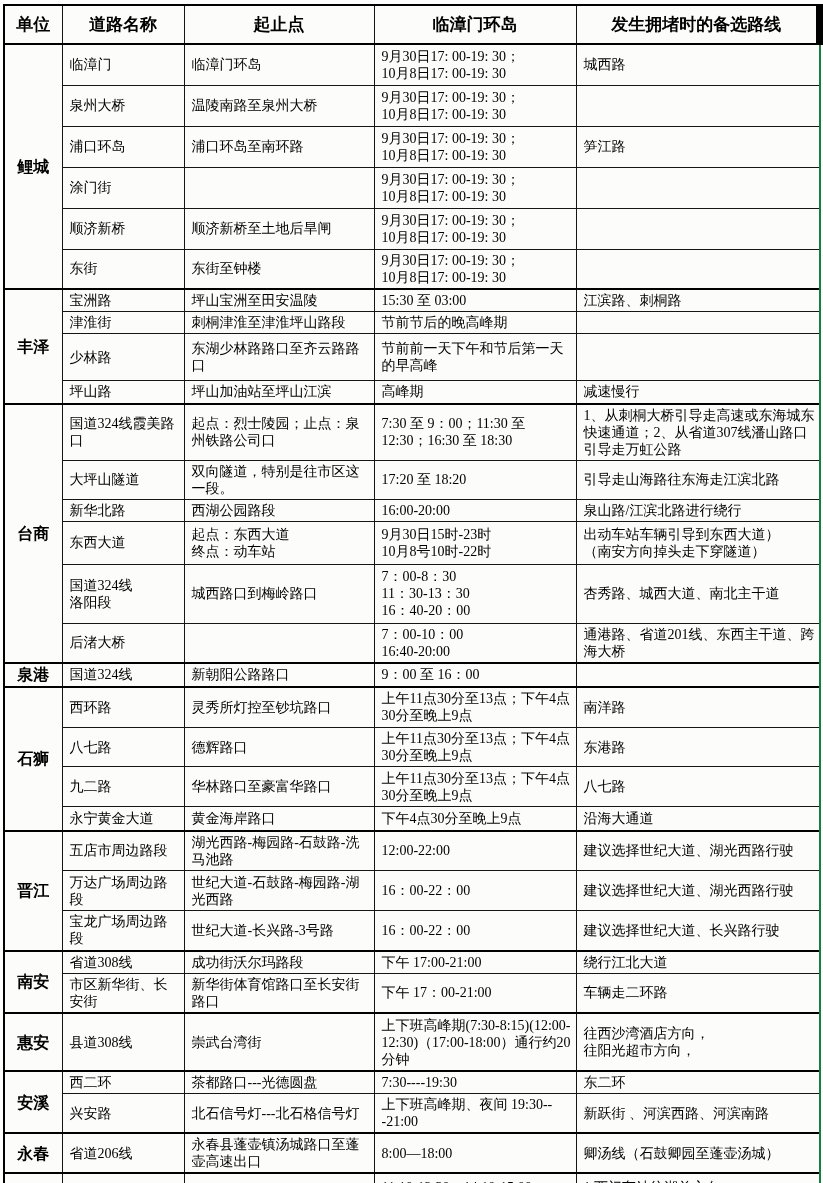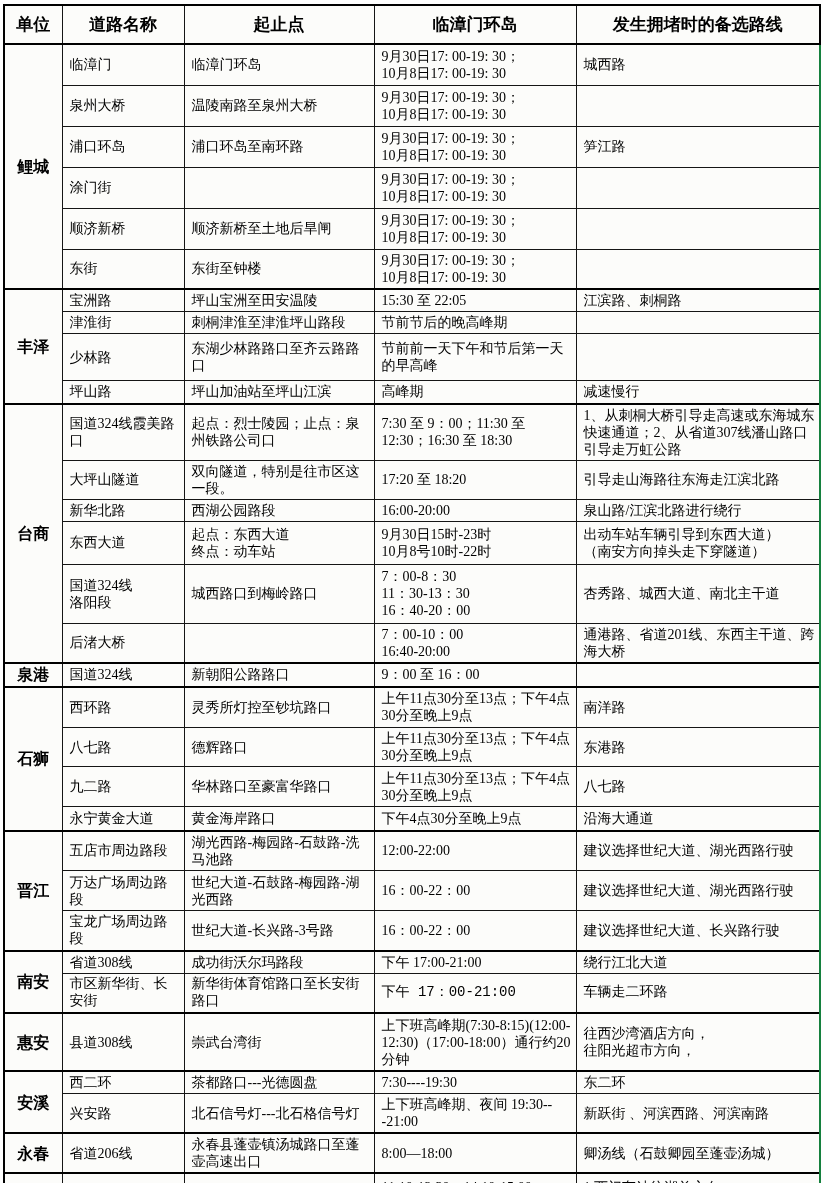--- a/index.html
+++ b/index.html
@@ -38,21 +38,21 @@
   .traffic-table thead th {
     font-size: 17px;
     font-weight: bold;
     text-align: center;
     height: 33px;
     padding: 2px;
     border-bottom: 2px solid #000;
     border-top: 2px solid #000;
   }
   .traffic-table thead th:first-child { border-left: 2px solid #000; }
-  .traffic-table thead th:last-child  { border-right: 2px solid #000000; }
+  .traffic-table thead th:last-child  { border-right: 8px solid #000000; }
   .traffic-table td:last-child { border-right: 2px solid #15803d; }
   .traffic-table td.unit-cell, .traffic-table tr.has-unit td:first-child { border-left: 2px solid #000; }
   .traffic-table tr.unit-start td { border-top: 2px solid #000; }
   .traffic-table tr.last-row td { border-bottom: 2px solid #000; }
   td.unit-cell {
     font-weight: bold;
     font-size: 16px;
     text-align: center;
     padding: 2px;
     border-left: 2px solid #000;
@@ -150,21 +150,21 @@
           <td class="cell cell-road">东街</td>
           <td class="cell cell-section">东街至钟楼</td>
           <td class="cell cell-period">9月30日17: 00-19: 30；
 10月8日17: 00-19: 30</td>
           <td class="cell cell-alternative"></td>
         </tr>
         <tr class="unit-start" style="height: 22px;">
           <td class="unit-cell" rowspan="4">丰泽</td>
           <td class="cell cell-road">宝洲路</td>
           <td class="cell cell-section">坪山宝洲至田安温陵</td>
-          <td class="cell cell-period">15:30 至 22:05</td>
+          <td class="cell cell-period">15:30 至 03:00</td>
           <td class="cell cell-alternative">江滨路、刺桐路</td>
         </tr>
         <tr style="height: 22px;">
           <td class="cell cell-road">津淮街</td>
           <td class="cell cell-section">刺桐津淮至津淮坪山路段</td>
           <td class="cell cell-period">节前节后的晚高峰期</td>
           <td class="cell cell-alternative"></td>
         </tr>
         <tr style="height: 47px;">
           <td class="cell cell-road">少林路</td>
@@ -273,21 +273,21 @@
           <td class="cell cell-period">16：00-22：00</td>
           <td class="cell cell-alternative">建议选择世纪大道、长兴路行驶</td>
         </tr>
         <tr class="unit-start" style="height: 20px;">
           <td class="unit-cell" rowspan="2">南安</td>
           <td class="cell cell-road">省道308线</td>
           <td class="cell cell-section">成功街沃尔玛路段</td>
           <td class="cell cell-period">下午 17:00-21:00</td>
           <td class="cell cell-alternative">绕行江北大道</td>
         </tr>
-        <tr style="height: 40px; font-family: Liberation Mono, monospace;">
+        <tr style="height: 40px;">
           <td class="cell cell-road">市区新华街、长安街</td>
           <td class="cell cell-section">新华街体育馆路口至长安街路口</td>
           <td class="cell cell-period">下午 17：00-21:00</td>
           <td class="cell cell-alternative">车辆走二环路</td>
         </tr>
         <tr class="unit-start" style="height: 58px;">
           <td class="unit-cell" rowspan="1">惠安</td>
           <td class="cell cell-road">县道308线</td>
           <td class="cell cell-section">崇武台湾街</td>
           <td class="cell cell-period">上下班高峰期(7:30-8:15)(12:00-12:30)（17:00-18:00）通行约20分钟</td>

